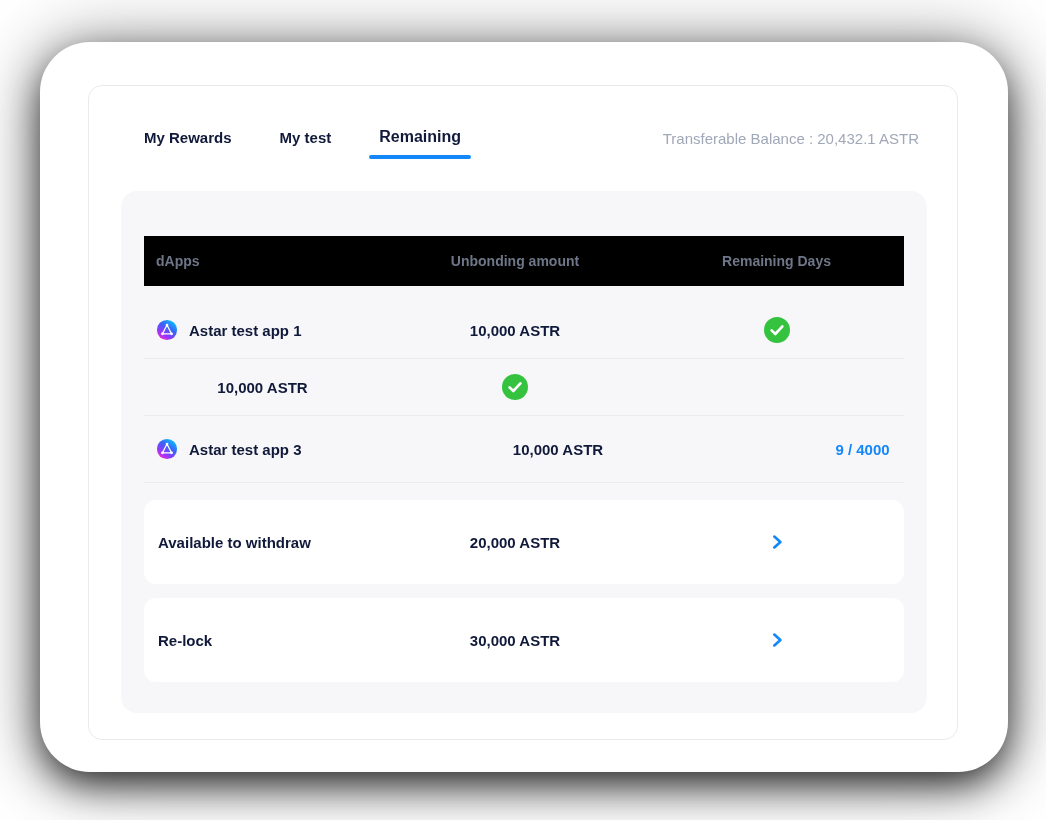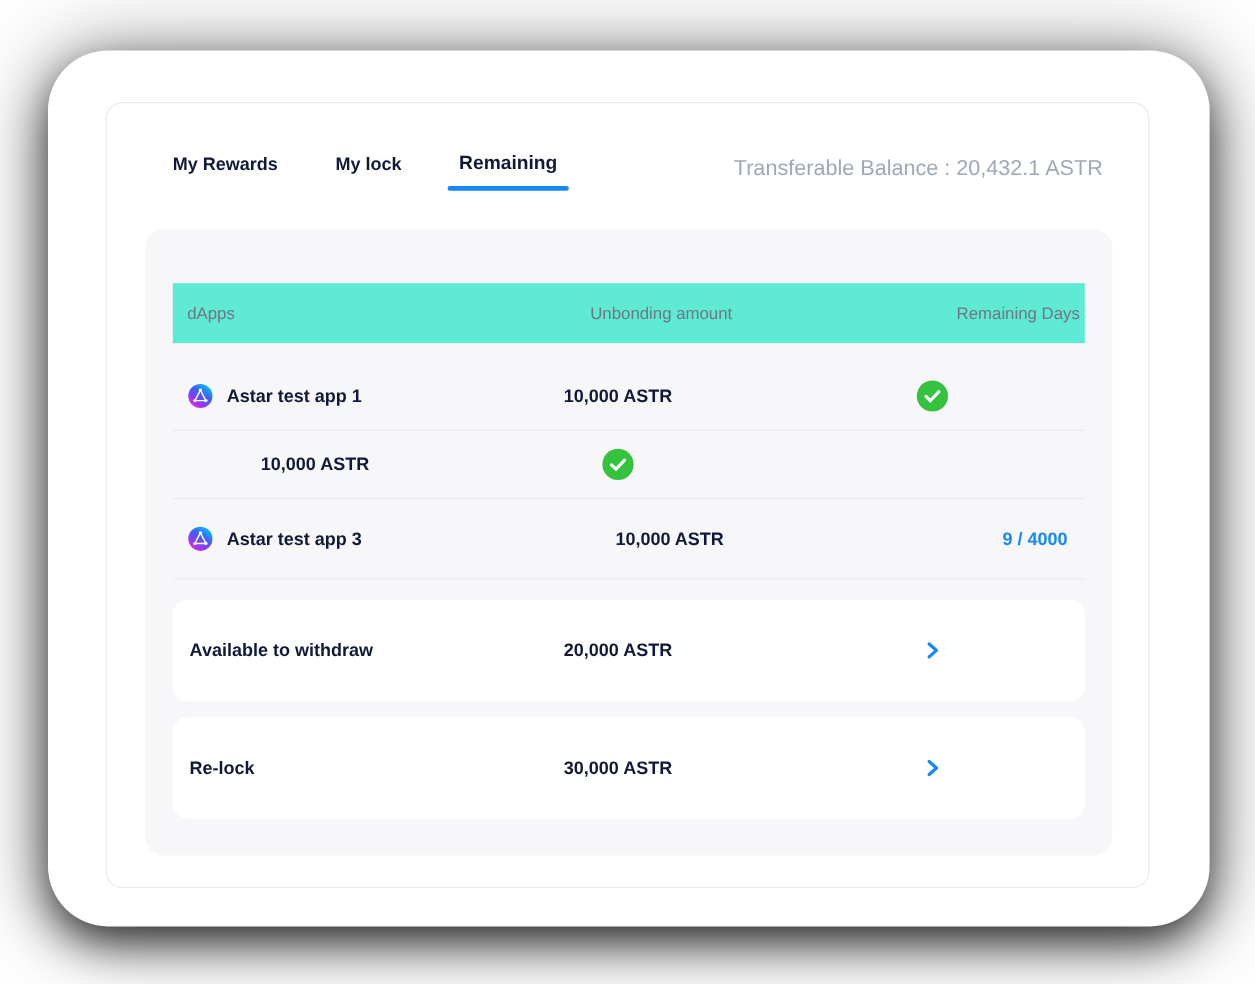--- a/index.html
+++ b/index.html
@@ -25,30 +25,30 @@
     font-size:15px;font-weight:700;color:var(--text,#10193a);
     cursor:pointer;position:relative;white-space:nowrap;
   }
   .tab.active{font-size:16px;}
   .tab-underline{
     position:absolute;left:-10px;right:-10px;bottom:-13px;height:4px;
     border-radius:3px;background:var(--accent,#1487fa);
   }
   .balance{
     position:absolute;right:38px;top:44px;
-    font-size:18px;font-weight:500;color:var(--balance,#a0a8b8);white-space:nowrap;
+    font-size:15px;font-weight:500;color:var(--balance,#a0a8b8);white-space:nowrap;
   }
   .panel{
     position:absolute;left:32px;top:105px;width:806px;height:522px;
     background:#f7f7f9;border-radius:16px;
   }
   .grid3{display:grid;grid-template-columns:237px 268px 255px;align-items:center;}
   .thead{
-    margin:45px 23px 0;height:50px;background:#5eead4;
-    color:var(--muted,#6e7687);font-size:14px;font-weight:400;gap:36px;
+    margin:45px 23px 0;height:50px;background:#000000;
+    color:var(--muted,#6e7687);font-size:14px;font-weight:700;
   }
   .thead .c1{padding-left:12px;}
   .c2,.c3{text-align:center;}
   .tbody{margin:16px 23px 0;}
   .trow{height:56px;border-bottom:1px solid #ebebee;}
   .trow.tall{height:66px;gap:43px;}
   .name-cell{display:flex;align-items:center;gap:11px;padding-left:12px;}
   .name,.amount{font-size:15px;font-weight:700;color:var(--text,#10193a);}
   .ratio{font-size:15px;font-weight:700;color:var(--accent,#1487fa);}
   .status-wrap,.chev-wrap{display:flex;justify-content:center;align-items:flex-end;}
@@ -75,21 +75,21 @@
       <stop offset="100%" stop-color="#ff2bc2"></stop>
     </linearGradient>
   </defs>
 </svg>
 
 <div class="window">
   <div class="card">
 
     <div class="tab-row">
       <div class="tab">My Rewards</div>
-      <div class="tab">My lock</div>
+      <div class="tab">My test</div>
       <div class="tab active">
         <span>Remaining</span>
         <div class="tab-underline"></div>
       </div>
     </div>
 
     <div class="balance">Transferable Balance : 20,432.1 ASTR</div>
 
     <div class="panel">
 

